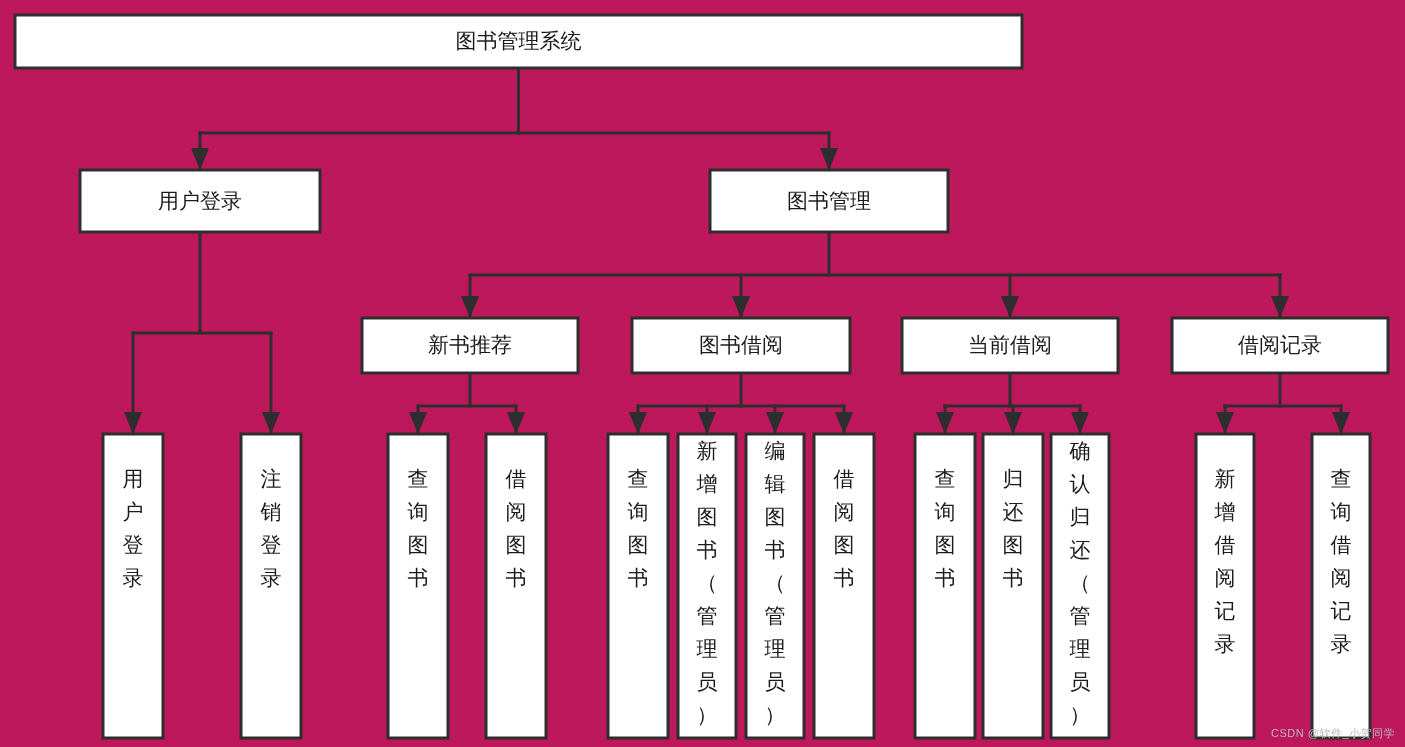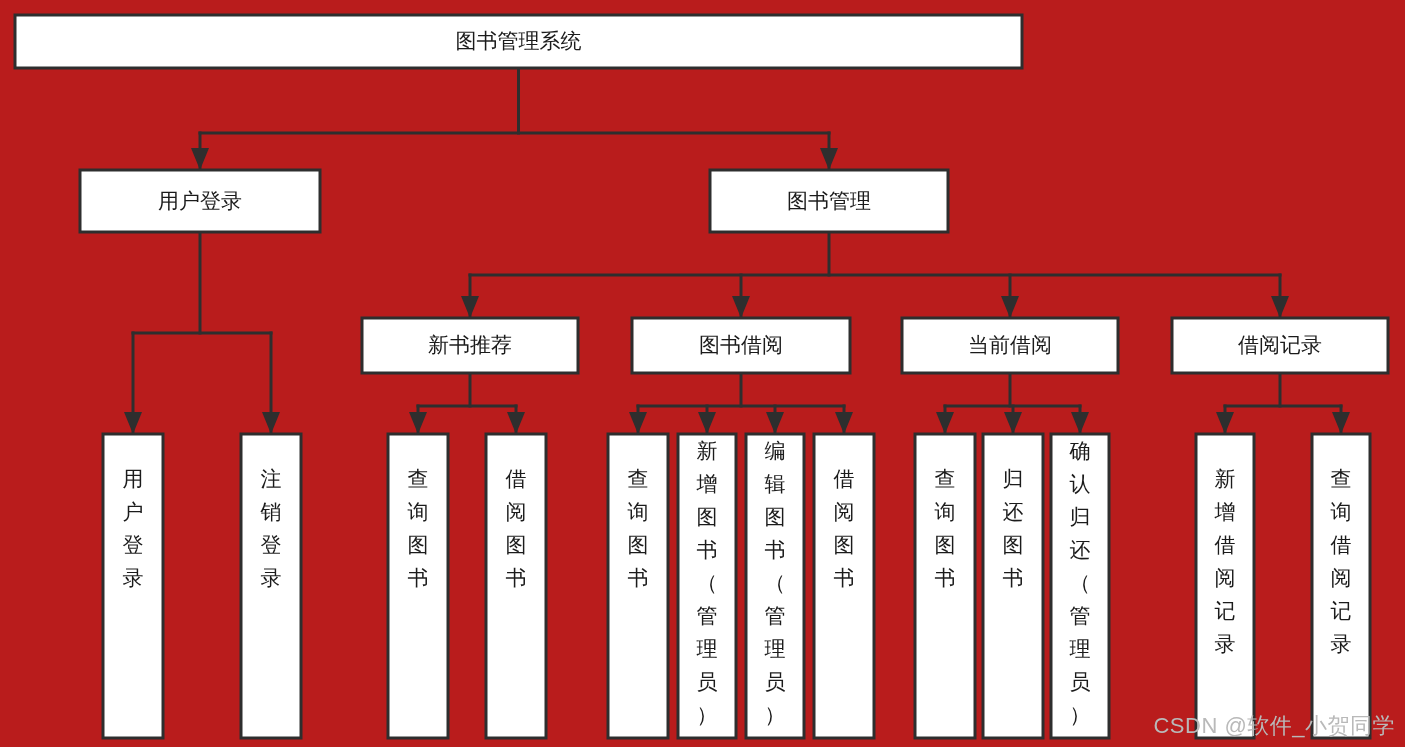--- a/index.html
+++ b/index.html
@@ -7,21 +7,21 @@
     padding: 0;
     background: #ffffff;
   }
   body {
     font-family: "Liberation Sans", "DejaVu Sans", sans-serif;
   }
   #diagram-root {
     position: relative;
     width: 1405px;
     height: 747px;
-    background: #b91c1c;
+    background: #be185d;
     overflow: hidden;
   }
   svg#diagram-svg {
     position: absolute;
     left: 0;
     top: 0;
     width: 1405px;
     height: 747px;
     display: block;
   }
@@ -45,21 +45,21 @@
     font-family: "Liberation Sans", "DejaVu Sans", sans-serif;
     font-size: 21px;
     text-anchor: middle;
     dominant-baseline: middle;
   }
   .watermark {
     position: absolute;
     right: 10px;
     bottom: 6px;
     font-family: "Liberation Sans", "DejaVu Sans", sans-serif;
-    font-size: 22px;
+    font-size: 11px;
     color: #b9b9b9;
     white-space: nowrap;
     letter-spacing: 0.5px;
     pointer-events: none;
   }
 </style>
 </head>
 <body>
 
 <div id="diagram-root">

